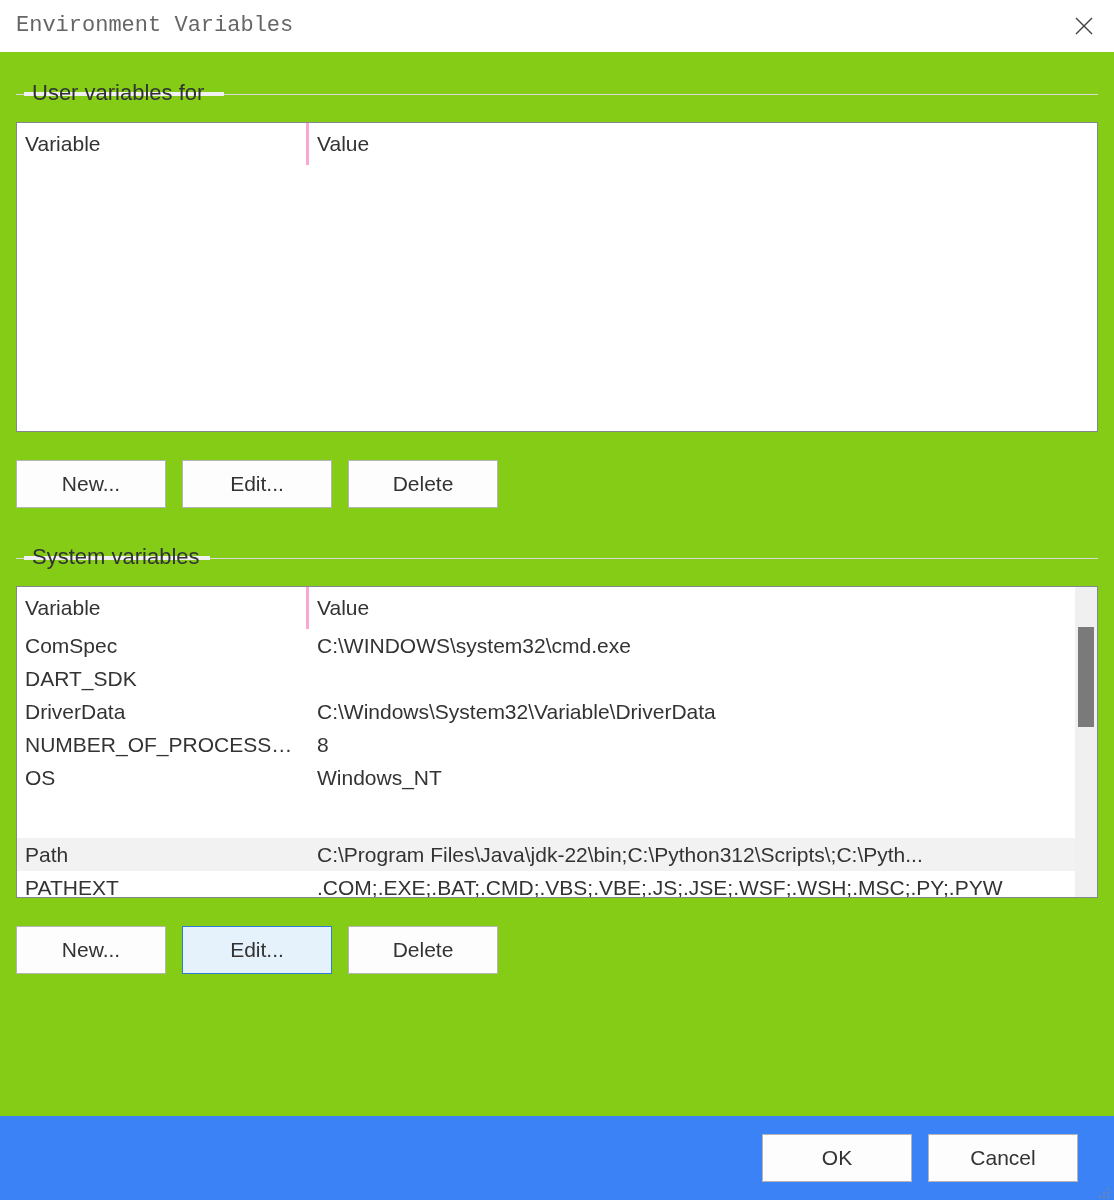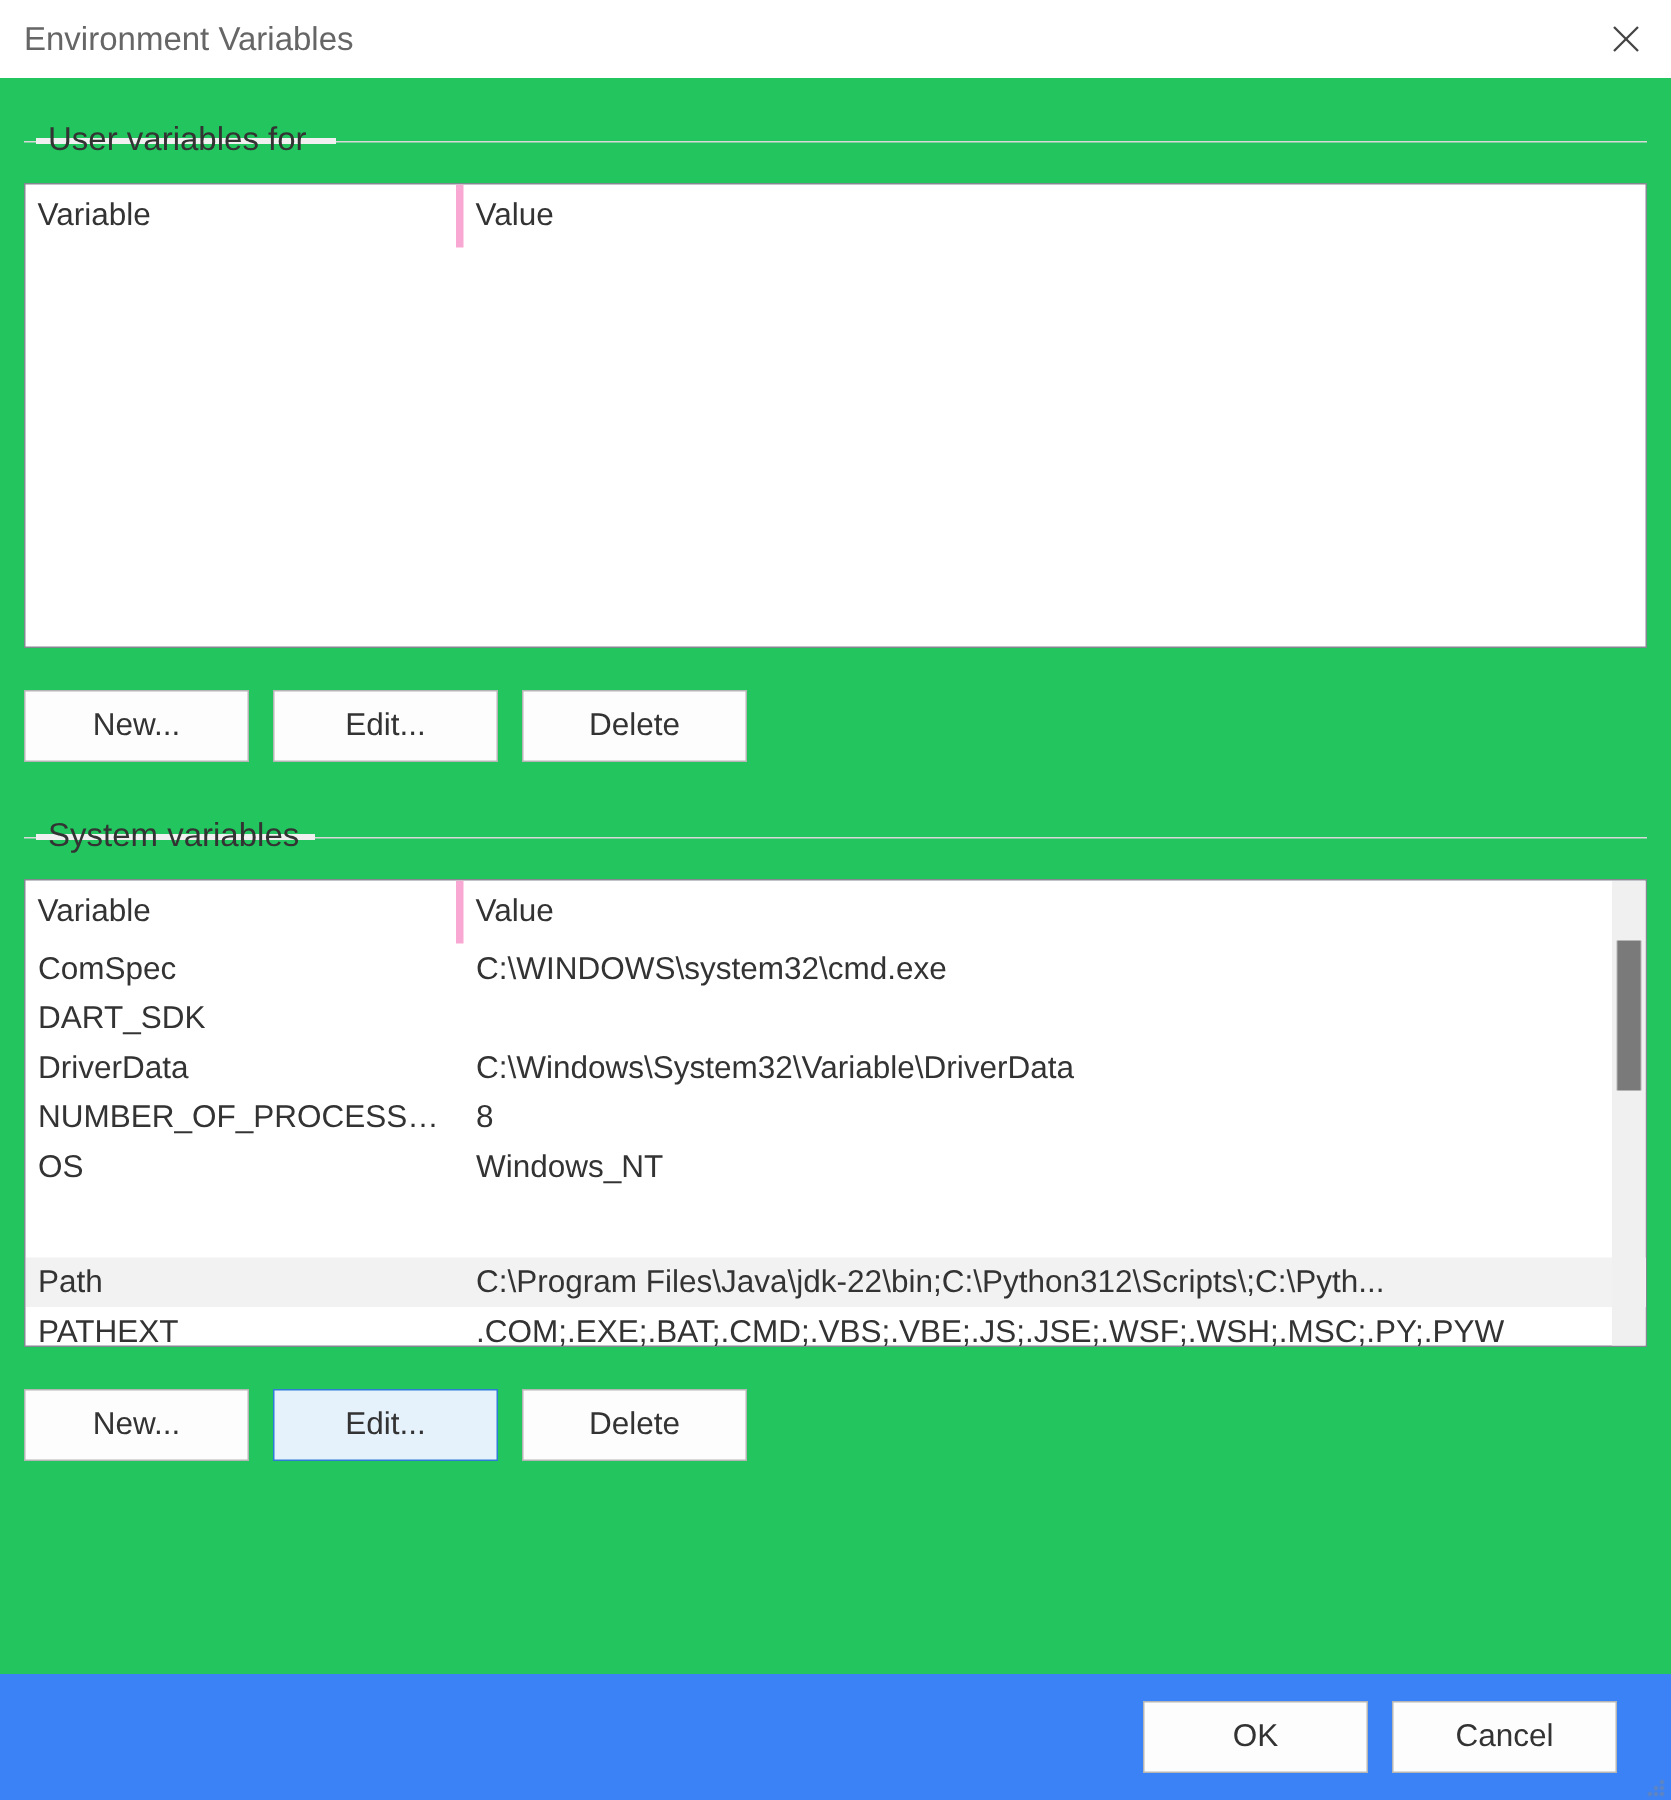--- a/index.html
+++ b/index.html
@@ -21,38 +21,39 @@
       position: relative;
     }
 
     .titlebar {
       height: 52px;
       display: flex;
       align-items: center;
       justify-content: space-between;
       padding: 0 10px 1px 16px;
       background: #fff;
+      font-family: Liberation Mono, monospace;
     }
     .titlebar .title {
       color: #666;
       font-size: 22px;
     }
     .titlebar .close {
       width: 40px;
       height: 40px;
       display: flex;
       align-items: center;
       justify-content: center;
       cursor: pointer;
     }
     .titlebar .close svg { stroke: #444; }
 
     .body {
       flex: 1;
-      background: #22c55e;
+      background: #84cc16;
       padding: 28px 16px 20px 16px;
       display: flex;
       flex-direction: column;
     }
 
     
     .group {
       position: relative;
       padding-top: 42px;
       margin-bottom: 36px;
@@ -95,21 +96,21 @@
     .listhead {
       display: flex;
       height: 42px;
       align-items: center;
       border-bottom: 0;
     }
     .listhead .hcell {
       padding: 6px 6px 6px 8px;
       font-size: 21px;
       color: #333;
-      border-right: 5px solid #f9a8d4;
+      border-right: 3px solid #f9a8d4;
       height: 100%;
       display: flex;
       align-items: center;
     }
     .col-var { width: 292px; flex: 0 0 292px; }
     .col-val { flex: 1; }
 
     .rows {
       overflow-y: auto;
       height: calc(100% - 42px);

